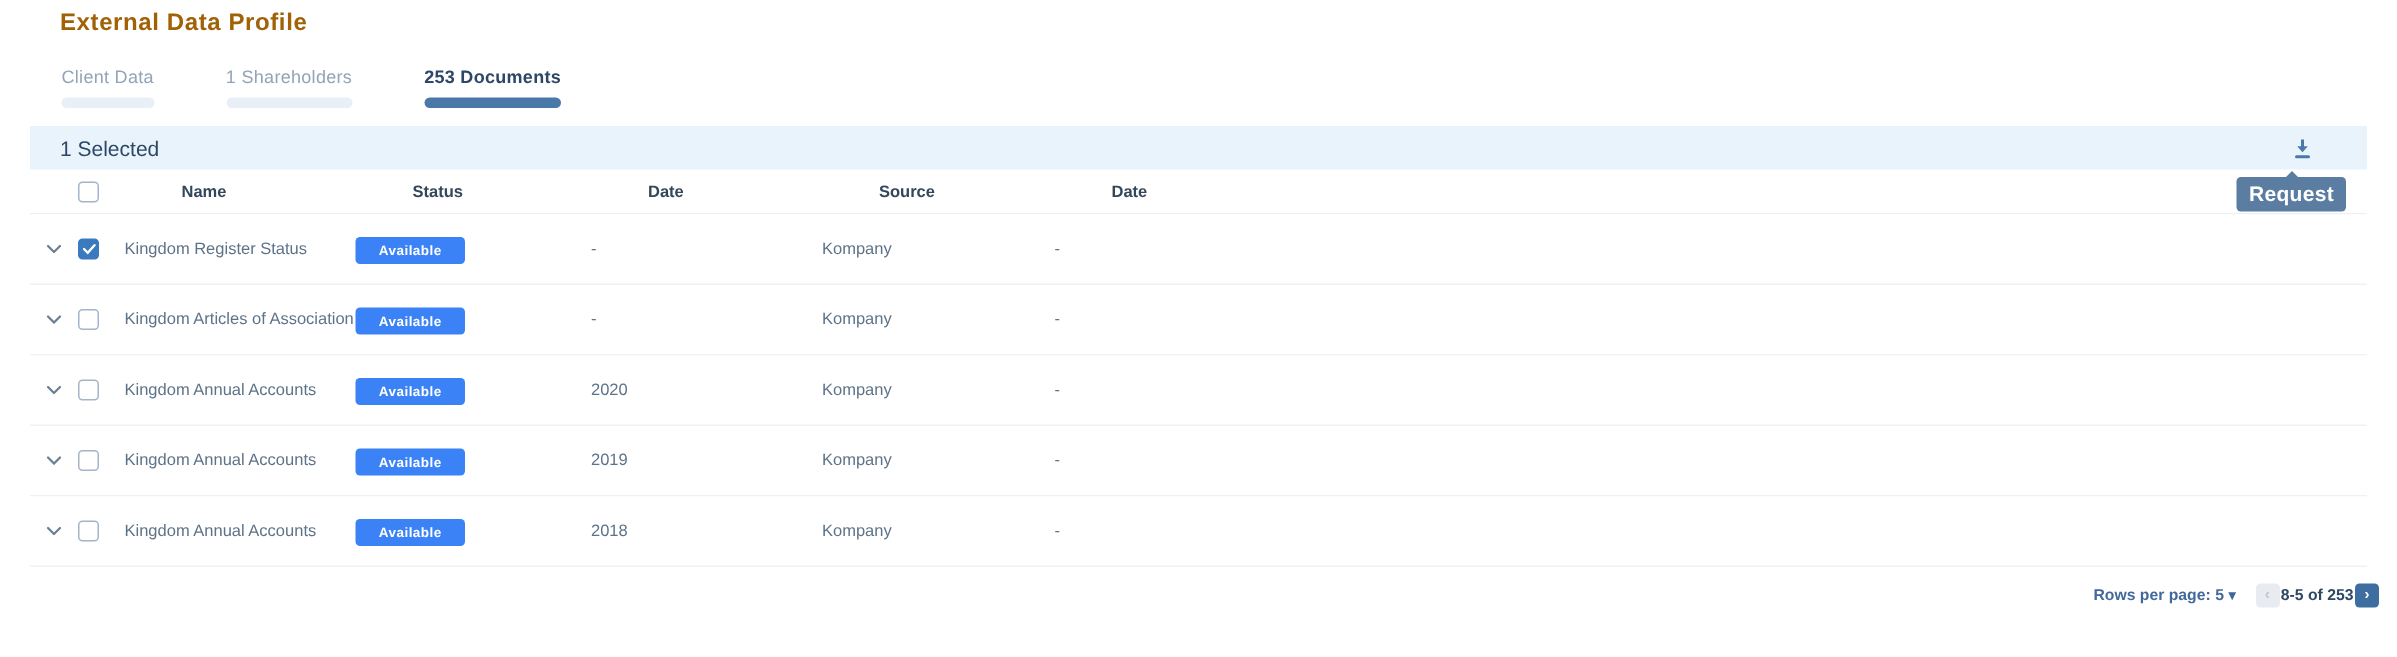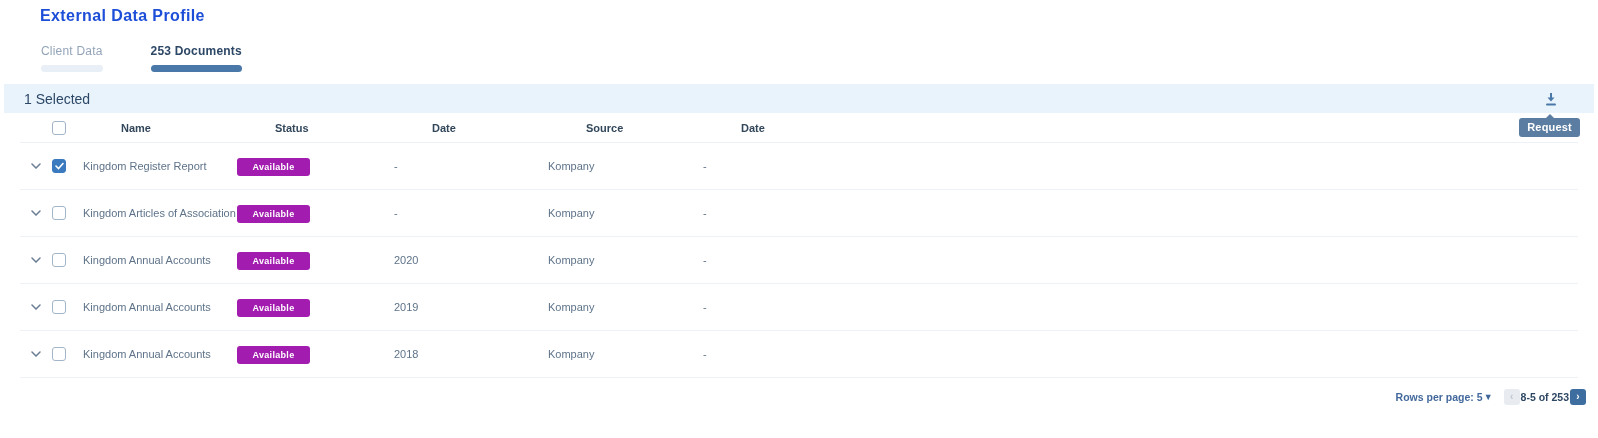--- a/index.html
+++ b/index.html
@@ -3,42 +3,42 @@
 <meta charset="utf-8">
 <style>
   * { box-sizing: border-box; }
   html,body { margin:0; padding:0; }
   body {
     width:1598px; height:438px; background:#ffffff; overflow:hidden;
     font-family:"Liberation Sans", sans-serif; color:#2d4766;
   }
   .page-title {
     margin:7px 0 0 40px; font-size:16px; font-weight:700;
-    color:#1d4ed8; letter-spacing:.4px;
+    color:#a16207; letter-spacing:.4px;
   }
   
   .tabs { display:flex; gap:12px; margin:19px 0 0 23px; }
   .tab { text-align:center; padding:0 18px; cursor:pointer; }
   .tab-label { font-size:12px; color:#93a4b8; letter-spacing:.2px; white-space:nowrap; }
   .tab-bar { height:7px; border-radius:4px; background:#e9eff6; margin-top:7px; }
   .tab.active .tab-label { color:#2d4766; font-weight:700; }
   .tab.active .tab-bar { background:#4a78a8; }
   
   .sel-bar {
-    position:relative; margin:12px 4px 0; height:29px;
+    position:relative; margin:12px 20px 0; height:29px;
     background:#e8f3fc; display:flex; align-items:center;
   }
   .sel-count { margin-left:20px; font-size:14px; font-weight:500; color:#2d4766; }
   .dl-btn {
     position:absolute; right:32px; top:4px; width:22px; height:22px;
     display:flex; align-items:center; justify-content:center; cursor:pointer;
   }
   .tooltip {
     position:absolute; right:14px; top:34px; background:#5b7da1; color:#fff;
-    font-size:11px; font-weight:700; padding:3px 8px 4px; border-radius:3px;
+    font-size:14px; font-weight:700; padding:3px 8px 4px; border-radius:3px;
     z-index:5; letter-spacing:.2px;
   }
   .tooltip:before {
     content:""; position:absolute; top:-4px; left:50%; margin-left:-4px;
     border-left:4px solid transparent; border-right:4px solid transparent;
     border-bottom:4px solid #5b7da1;
   }
   
   .grid-row {
     margin:0 20px; display:grid;
@@ -53,21 +53,21 @@
   .cb {
     width:14px; height:14px; border:1.5px solid #a3b6c9; border-radius:3px;
     background:#fff; display:inline-flex; align-items:center; justify-content:center;
     cursor:pointer;
   }
   .cb svg { display:none; }
   .cb.checked { background:#3b7abe; border-color:#3b7abe; }
   .cb.checked svg { display:block; }
   .badge {
     display:inline-block; width:73px; text-align:center; padding:4px 0;
-    background:#a21caf; color:#fff; font-size:9px; font-weight:700;
+    background:#3b82f6; color:#fff; font-size:9px; font-weight:700;
     border-radius:3px; letter-spacing:.3px;
   }
   
   .pagination {
     display:flex; align-items:center; justify-content:flex-end;
     margin:11px 12px 0 0; gap:1px; font-size:10.5px;
   }
   .pg-label { color:#43699c; font-weight:700; }
   .pg-value { color:#43699c; font-weight:700; margin-left:2px; }
   .pg-caret { color:#3f679a; font-size:9px; cursor:pointer; margin-right:10px; }
@@ -82,20 +82,24 @@
   .icon-chevron { stroke:#6b7f94; }
 </style>
 </head>
 <body>
 
 <div class="page-title">External Data Profile</div>
 
 <div class="tabs">
   <div class="tab">
     <div class="tab-label">Client Data</div>
+    <div class="tab-bar"></div>
+  </div>
+  <div class="tab">
+    <div class="tab-label">1 Shareholders</div>
     <div class="tab-bar"></div>
   </div>
   <div class="tab active">
     <div class="tab-label">253 Documents</div>
     <div class="tab-bar"></div>
   </div>
 </div>
 
 <div class="sel-bar">
   <span class="sel-count">1 Selected</span>
@@ -126,21 +130,21 @@
     <span class="chev-cell">
       <svg width="10" height="6" viewBox="0 0 10 6">
         <path d="M1 1 L5 5 L9 1" class="icon-chevron" stroke-width="1.5" fill="none" stroke-linecap="round"></path>
       </svg>
     </span>
     <span class="cb checked">
       <svg width="9" height="8" viewBox="0 0 9 8">
           <path d="M1 4 L3.5 6.5 L8 1.5" stroke="#fff" stroke-width="1.6" fill="none" stroke-linecap="round"></path>
         </svg>
     </span>
-    <span class="cell">Kingdom Register Report</span>
+    <span class="cell">Kingdom Register Status</span>
     <span><span class="badge">Available</span></span>
     <span class="cell">-</span>
     <span class="cell">Kompany</span>
     <span class="cell">-</span>
   </div>
 
   <div class="grid-row row">
     <span class="chev-cell">
       <svg width="10" height="6" viewBox="0 0 10 6">
         <path d="M1 1 L5 5 L9 1" class="icon-chevron" stroke-width="1.5" fill="none" stroke-linecap="round"></path>

